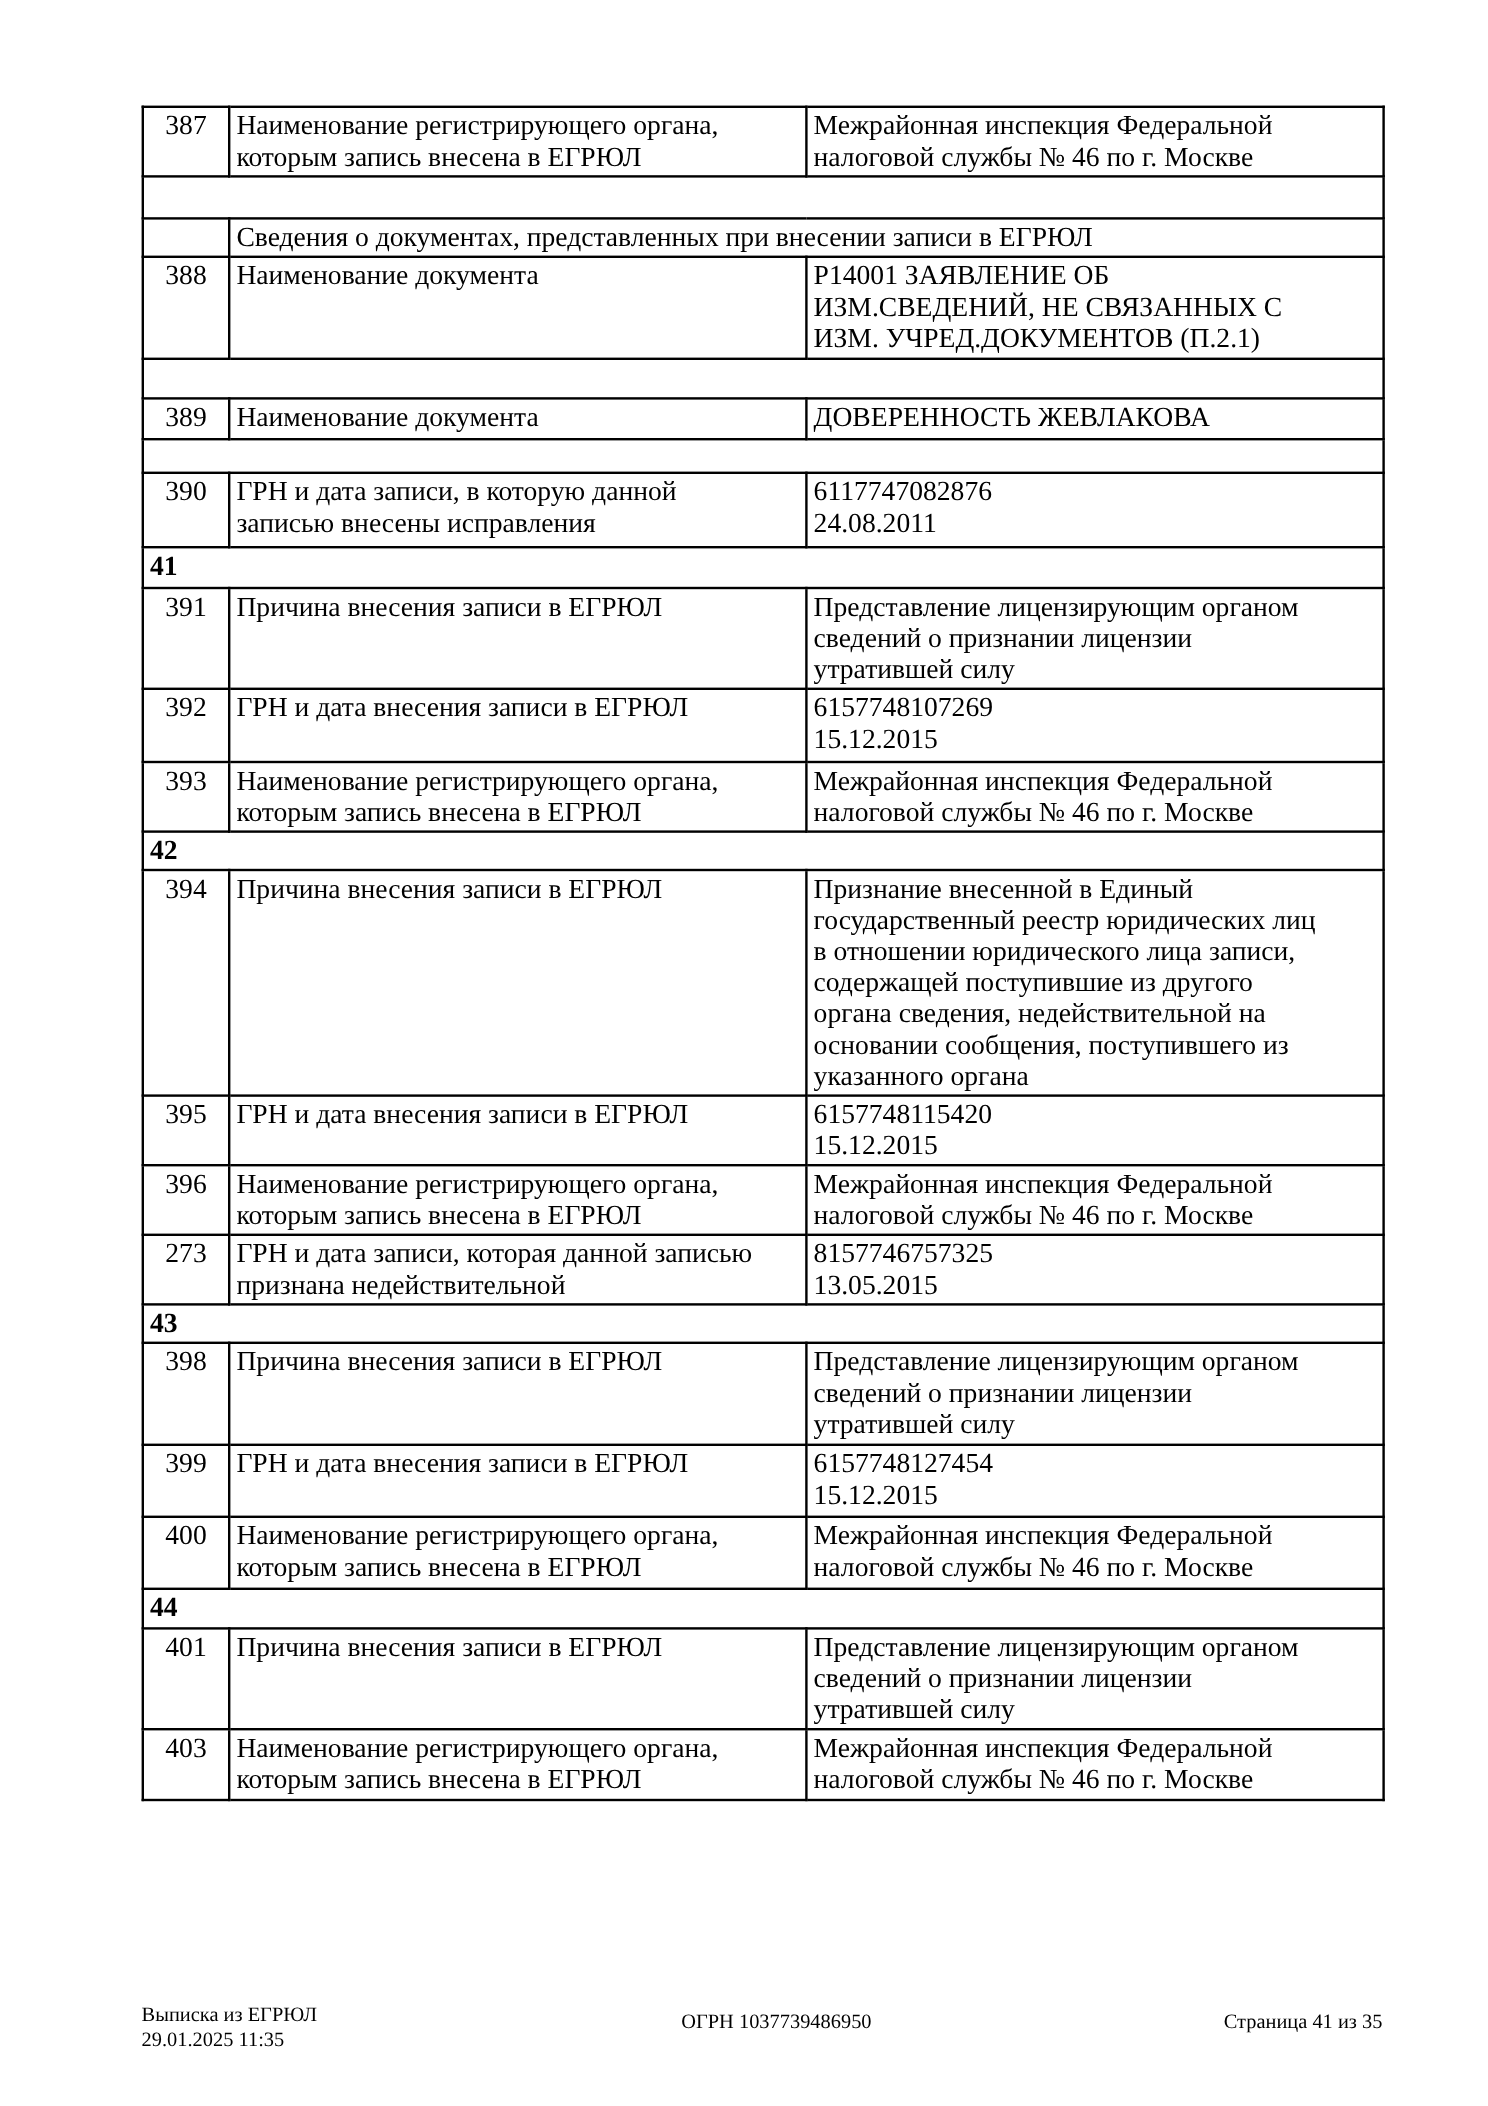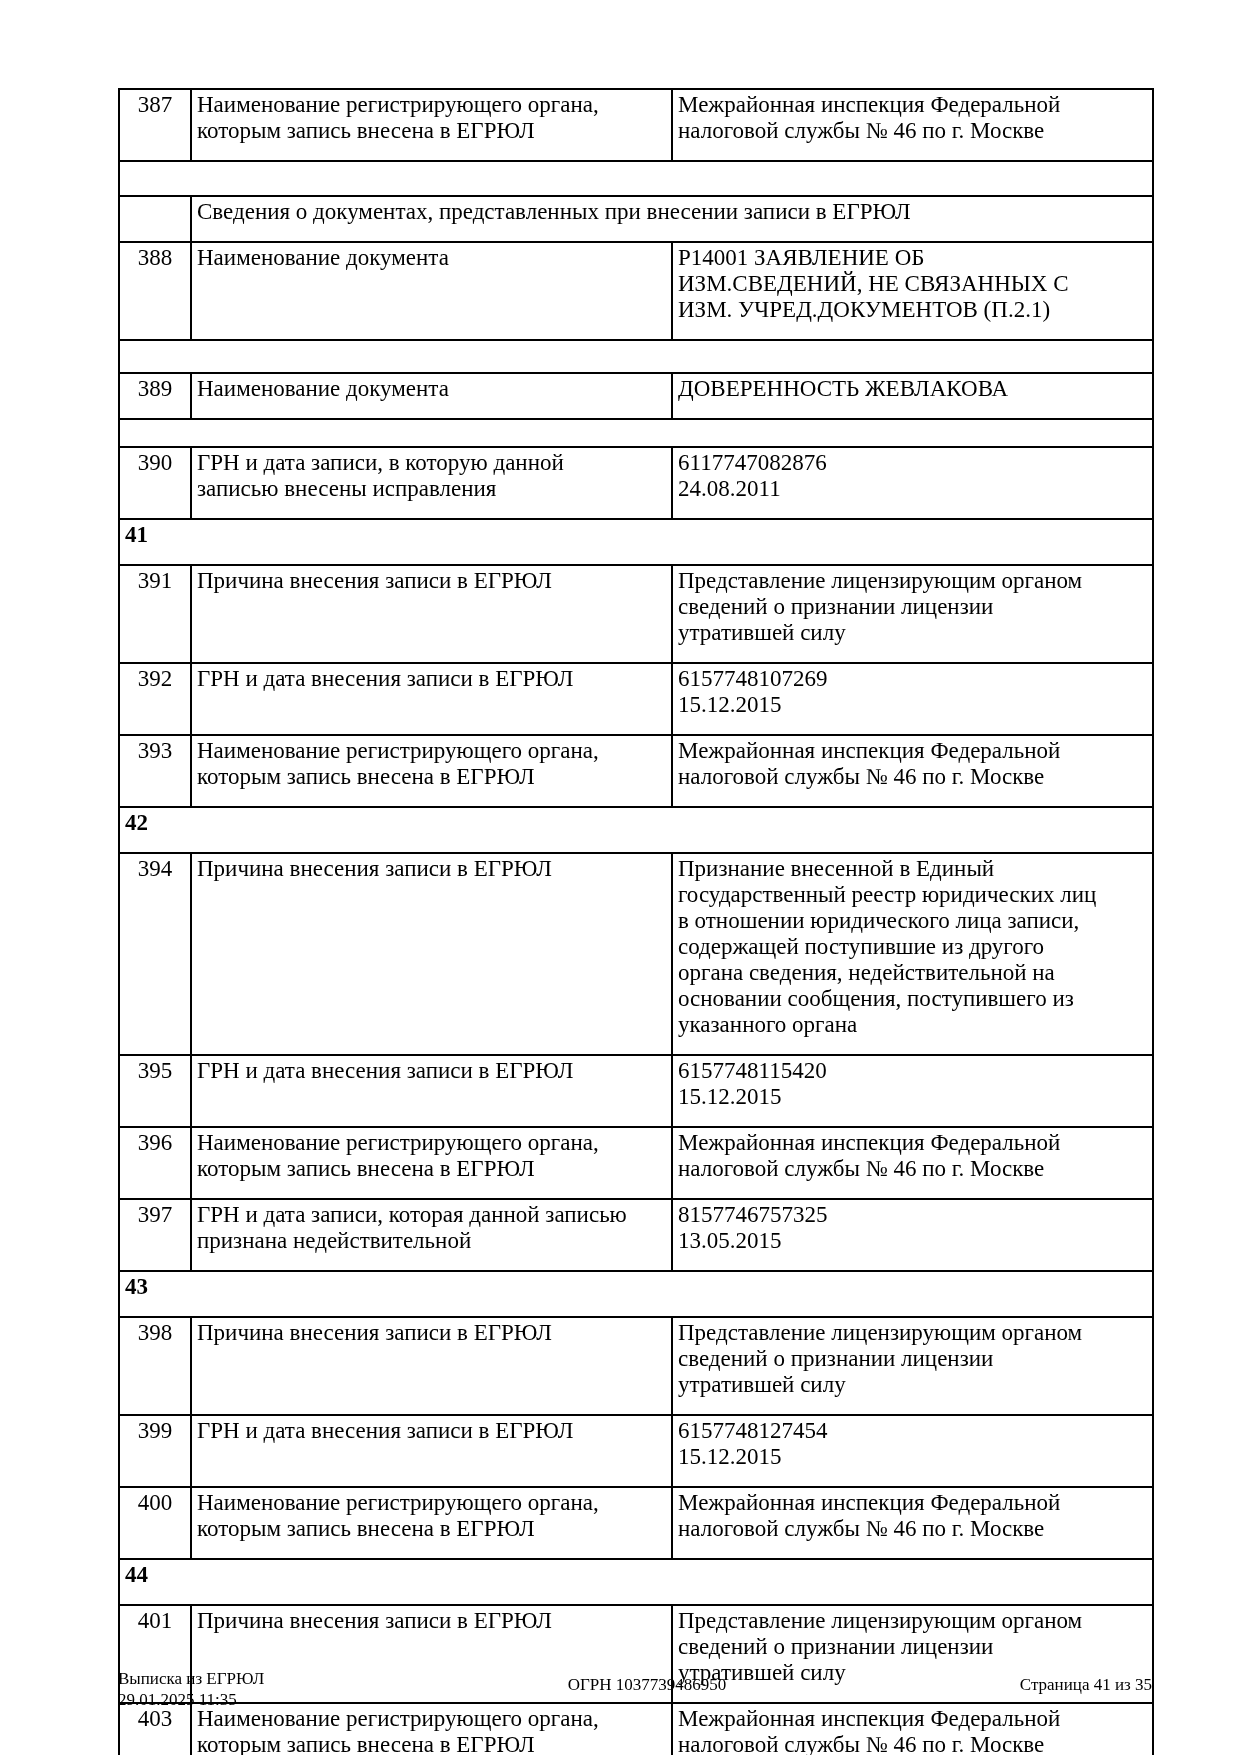--- a/index.html
+++ b/index.html
@@ -21,21 +21,21 @@
     top: 88px;
     width: 1034px;
     border-collapse: collapse;
     table-layout: fixed;
   }
   table.doc-table td {
     border: 2px solid #000000;
     vertical-align: top;
     font-size: 23px;
     line-height: 26px;
-    padding: 2px 5px 16px 5px;
+    padding: 2px 5px 2px 5px;
     white-space: pre-line;
     overflow: hidden;
   }
   td.cell-num {
     text-align: center;
     padding-left: 2px;
     padding-right: 2px;
   }
   tr.row-section td {
     text-align: left;
@@ -152,21 +152,21 @@
 15.12.2015</td>
       </tr>
       <tr style="height:56px">
         <td class="cell-num">396</td>
         <td class="cell-label">Наименование регистрирующего органа,
 которым запись внесена в ЕГРЮЛ</td>
         <td class="cell-value">Межрайонная инспекция Федеральной
 налоговой службы № 46 по г. Москве</td>
       </tr>
       <tr style="height:58px">
-        <td class="cell-num">397</td>
+        <td class="cell-num">273</td>
         <td class="cell-label">ГРН и дата записи, которая данной записью
 признана недействительной</td>
         <td class="cell-value">8157746757325
 13.05.2015</td>
       </tr>
       <tr class="row-section" style="height:32px">
         <td colspan="3">43</td>
       </tr>
       <tr style="height:85px">
         <td class="cell-num">398</td>

